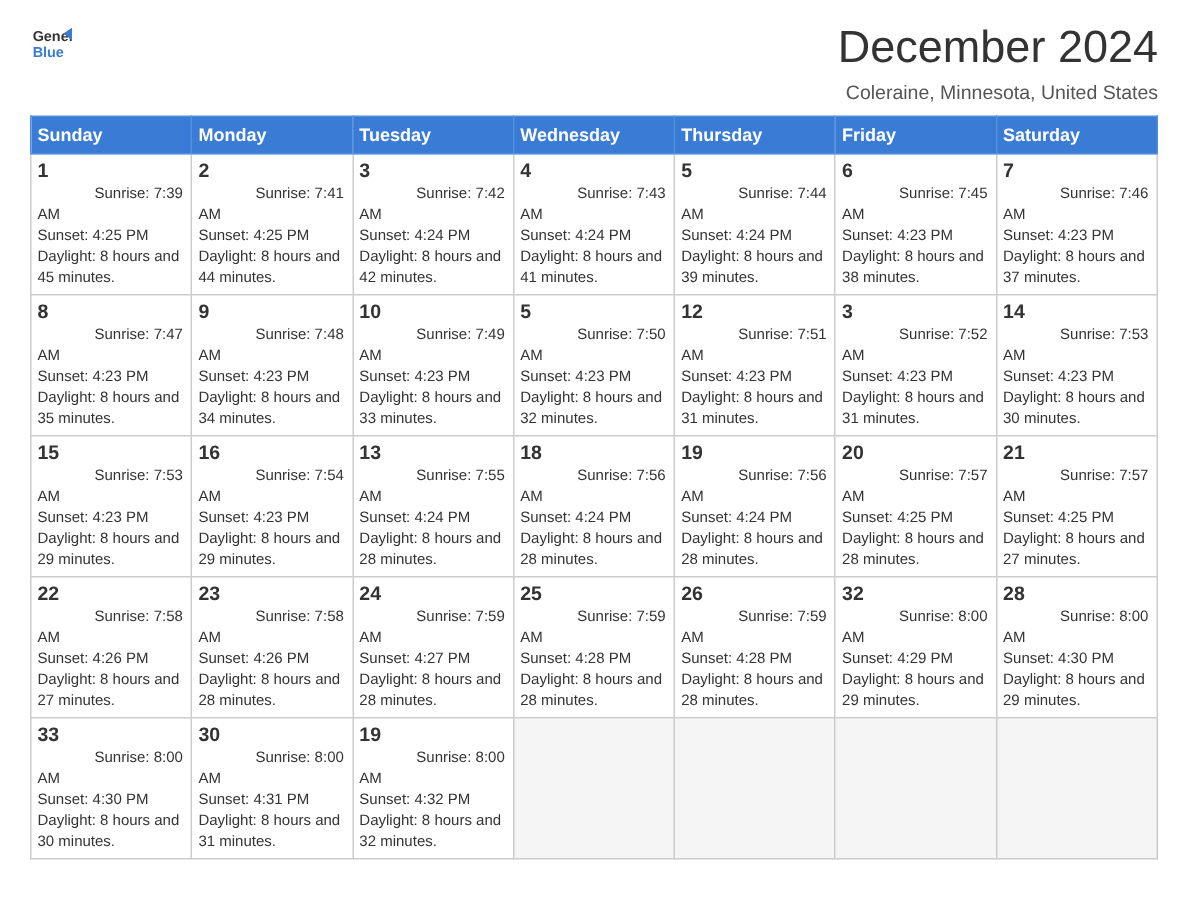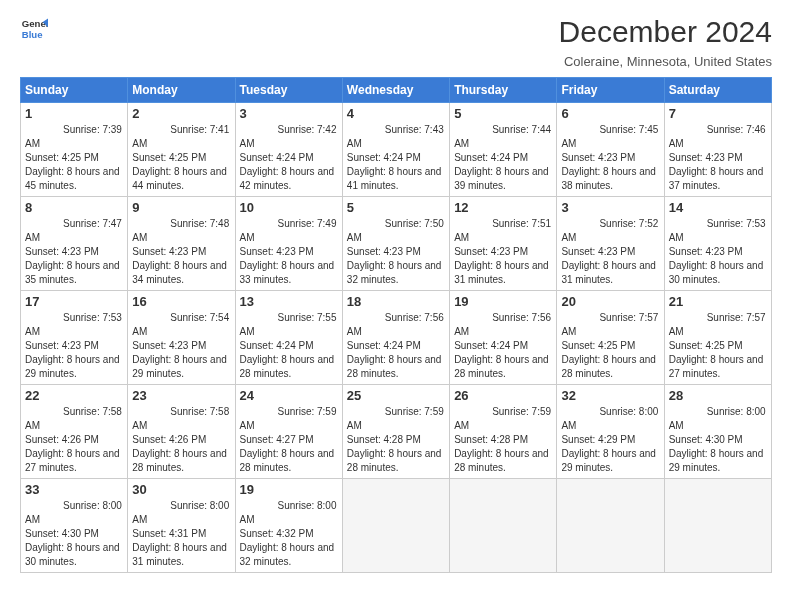--- a/index.html
+++ b/index.html
@@ -172,21 +172,21 @@
         <span class="day-number">3</span>
         <span class="day-info">Sunrise: 7:52 AM<br>Sunset: 4:23 PM<br>Daylight: 8 hours and 31 minutes.</span>
       </td>
           <td>
         <span class="day-number">14</span>
         <span class="day-info">Sunrise: 7:53 AM<br>Sunset: 4:23 PM<br>Daylight: 8 hours and 30 minutes.</span>
       </td>
         </tr>
         <tr>
           <td>
-        <span class="day-number">17</span>
+        <span class="day-number">15</span>
         <span class="day-info">Sunrise: 7:53 AM<br>Sunset: 4:23 PM<br>Daylight: 8 hours and 29 minutes.</span>
       </td>
           <td>
         <span class="day-number">16</span>
         <span class="day-info">Sunrise: 7:54 AM<br>Sunset: 4:23 PM<br>Daylight: 8 hours and 29 minutes.</span>
       </td>
           <td>
         <span class="day-number">13</span>
         <span class="day-info">Sunrise: 7:55 AM<br>Sunset: 4:24 PM<br>Daylight: 8 hours and 28 minutes.</span>
       </td>

